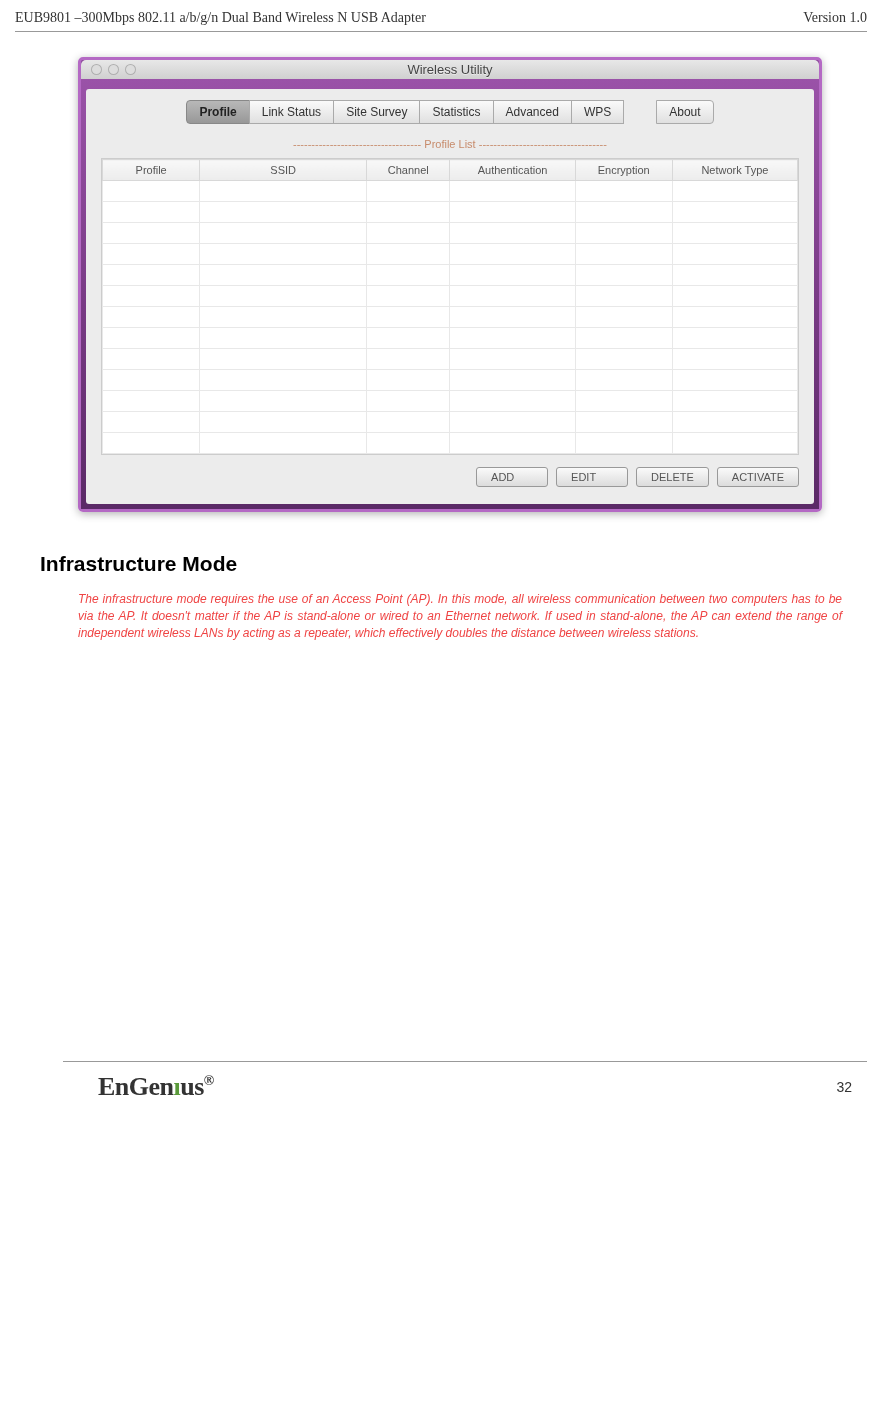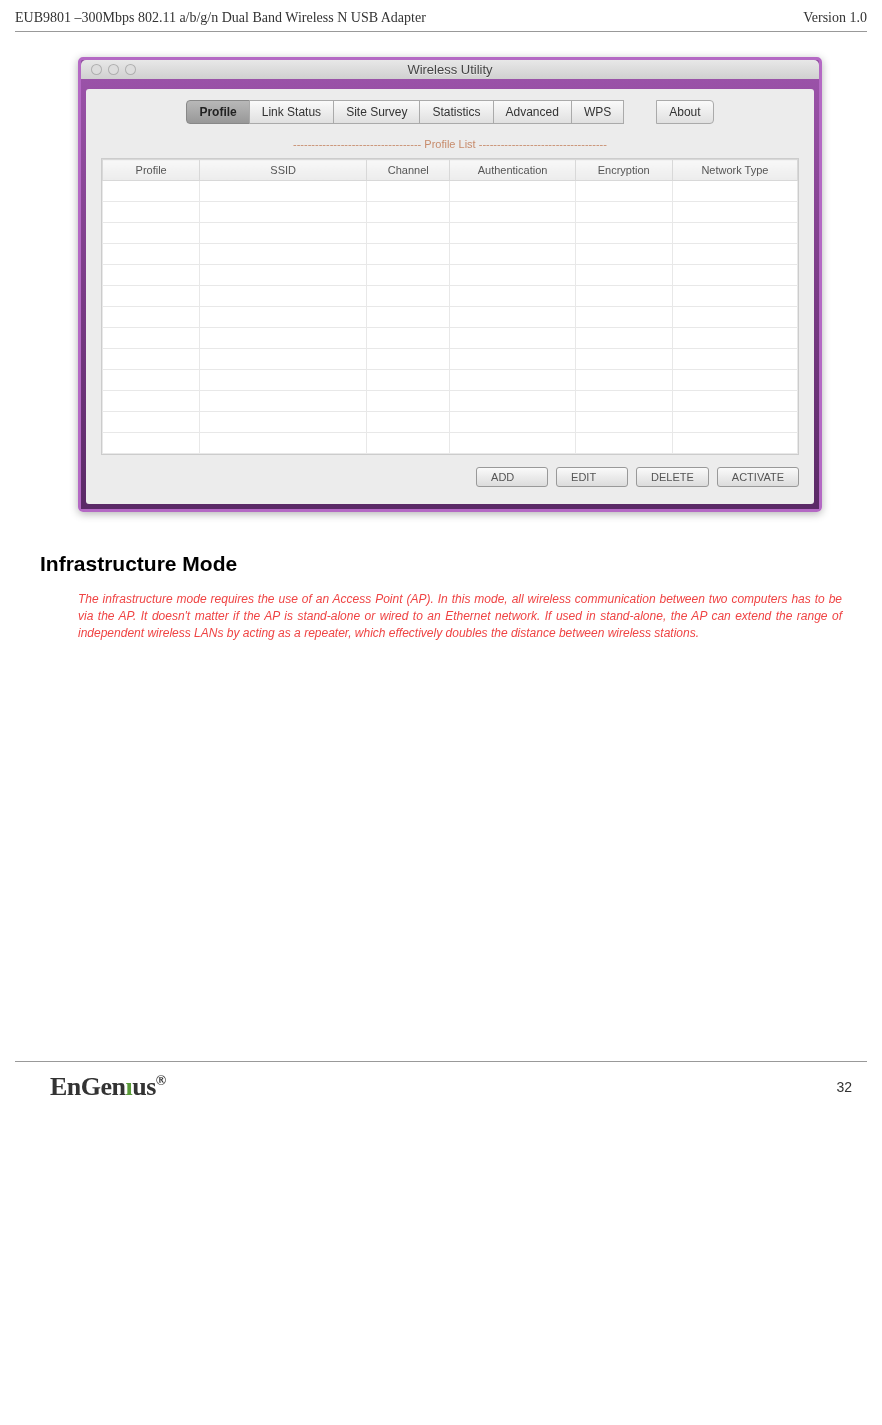--- a/index.html
+++ b/index.html
@@ -35,21 +35,21 @@
     .profile-table th { background: linear-gradient(to bottom, #f8f8f8, #ececec); border: 1px solid #d8d8d8; padding: 4px 6px; font-weight: normal; color: #555; text-align: center; height: 20px; }
     .profile-table td { border: 1px solid #e8e8e8; padding: 3px 8px; height: 21px; color: #444; text-align: left; }
     .profile-table td.center { text-align: center; }
     
     .buttons-row { display: flex; justify-content: flex-end; gap: 8px; padding: 12px 12px 14px; }
     .action-btn { background: linear-gradient(to bottom, #fafafa, #dcdcdc); border: 1px solid #999; border-radius: 3px; padding: 3px 14px; font-size: 11px; color: #555; cursor: pointer; min-width: 72px; text-align: left; }
     
     .section-heading { font-size: 21px; font-weight: bold; padding: 0 40px 15px; color: #000; }
     .body-text { font-size: 12px; line-height: 1.4; padding: 0 40px 0 78px; text-align: justify; color: #ef4444; font-style: italic; }
     
-    .footer { margin-top: 420px; }
+    .footer { margin-top: 420px; margin-left: 48px; }
     .footer-line { border-top: 1px solid #999; margin: 0 15px; }
     .footer-content { display: flex; justify-content: space-between; align-items: center; padding: 10px 30px 20px 50px; }
     .logo { display: flex; align-items: baseline; }
     .logo-text { font-size: 26px; font-weight: bold; color: #333; font-family: Georgia, serif; letter-spacing: -0.5px; }
     .logo-accent { color: #5a9a3a; }
     .logo-reg { font-size: 14px; vertical-align: super; color: #333; }
     .page-num { font-size: 14px; color: #333; }
   </style>
 </head>
 <body>

